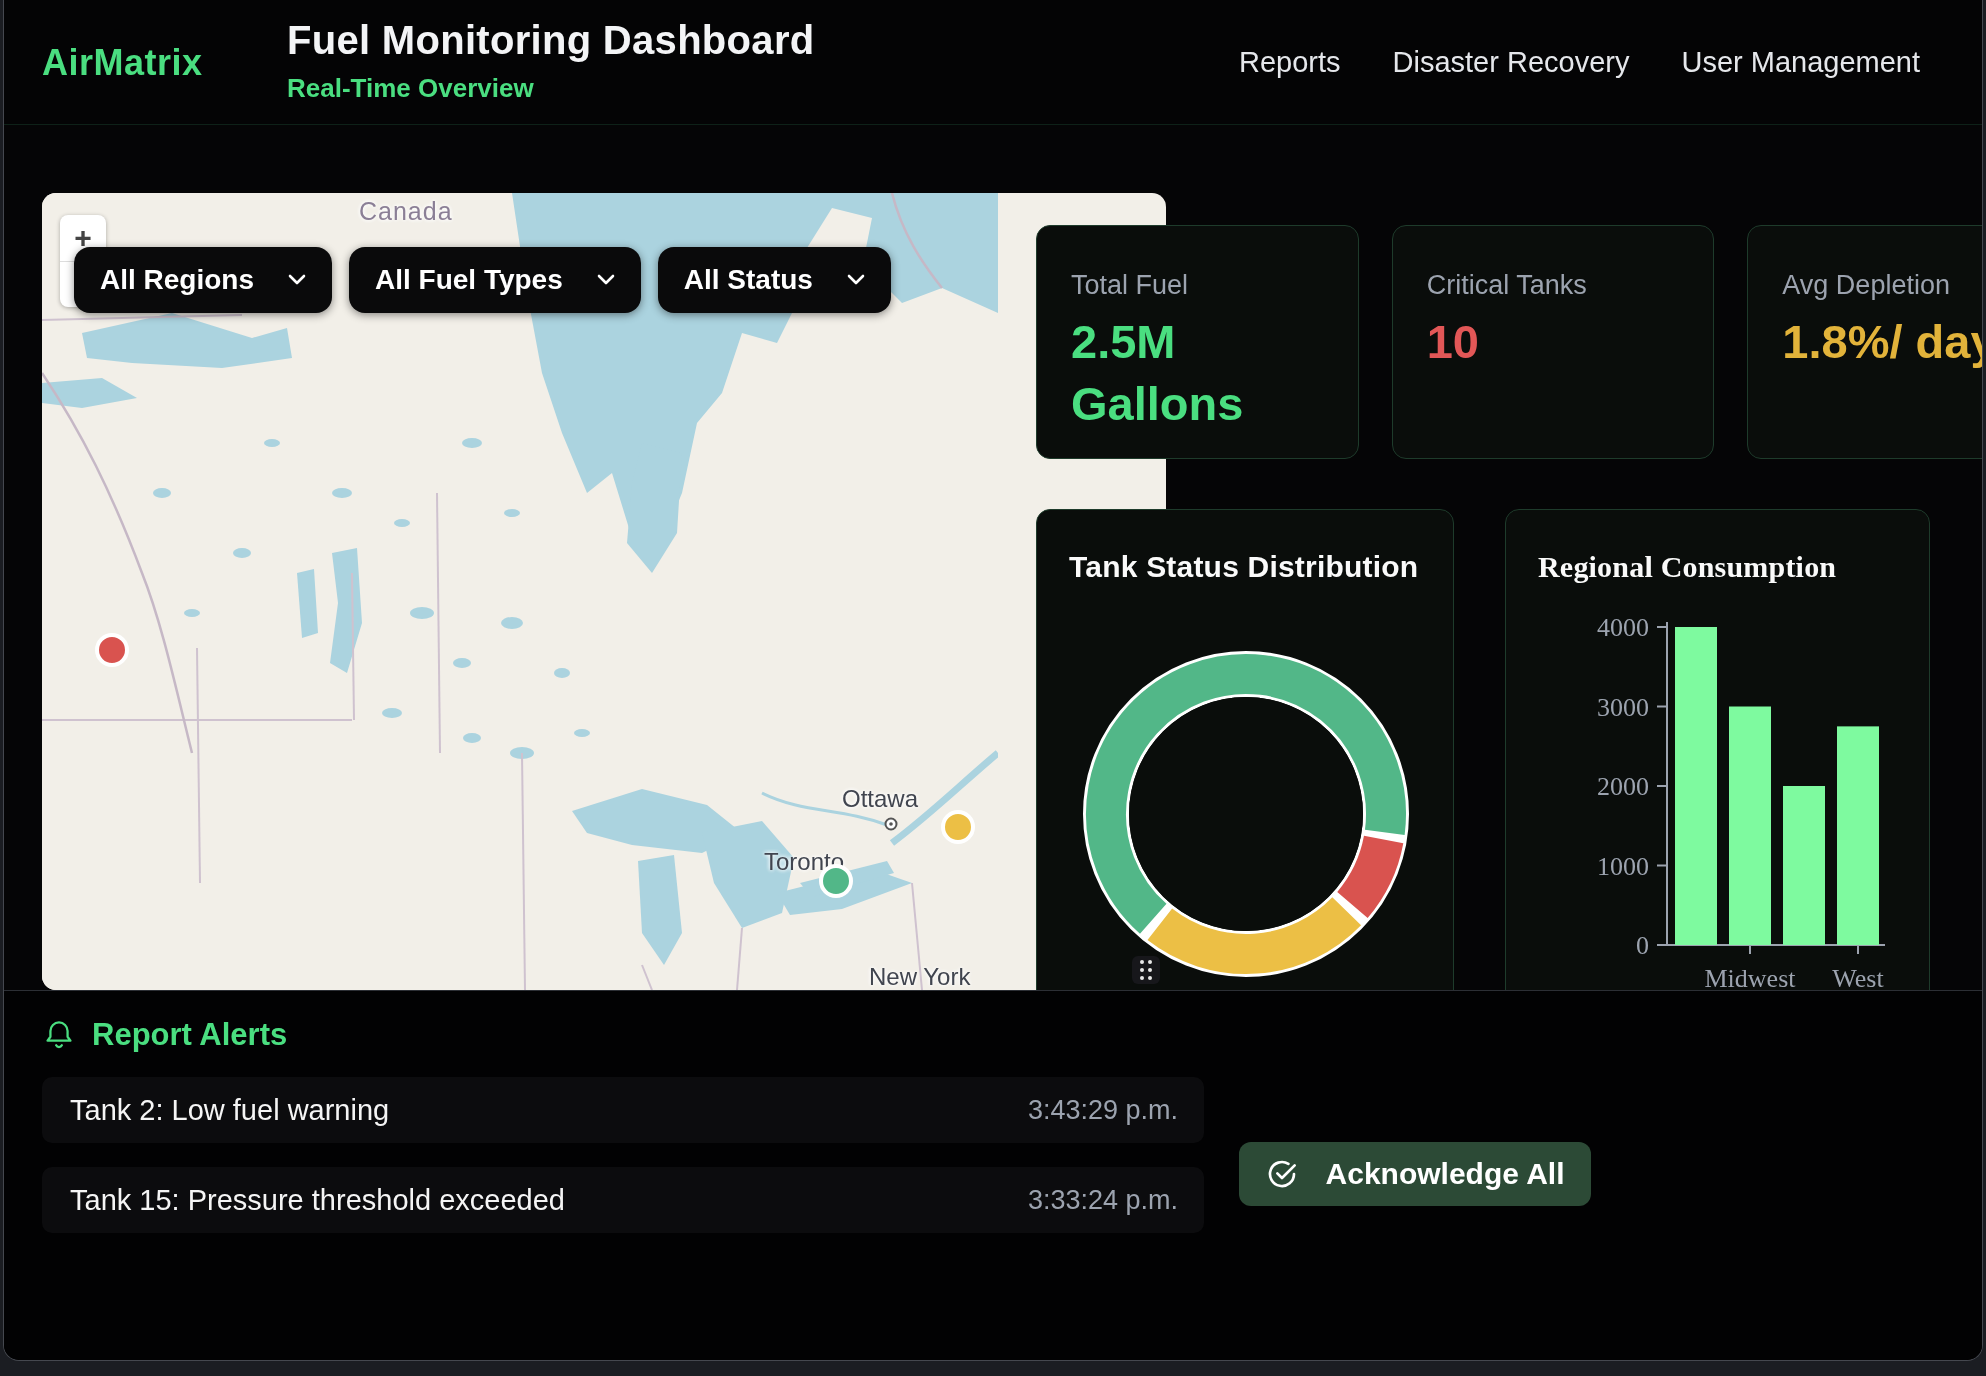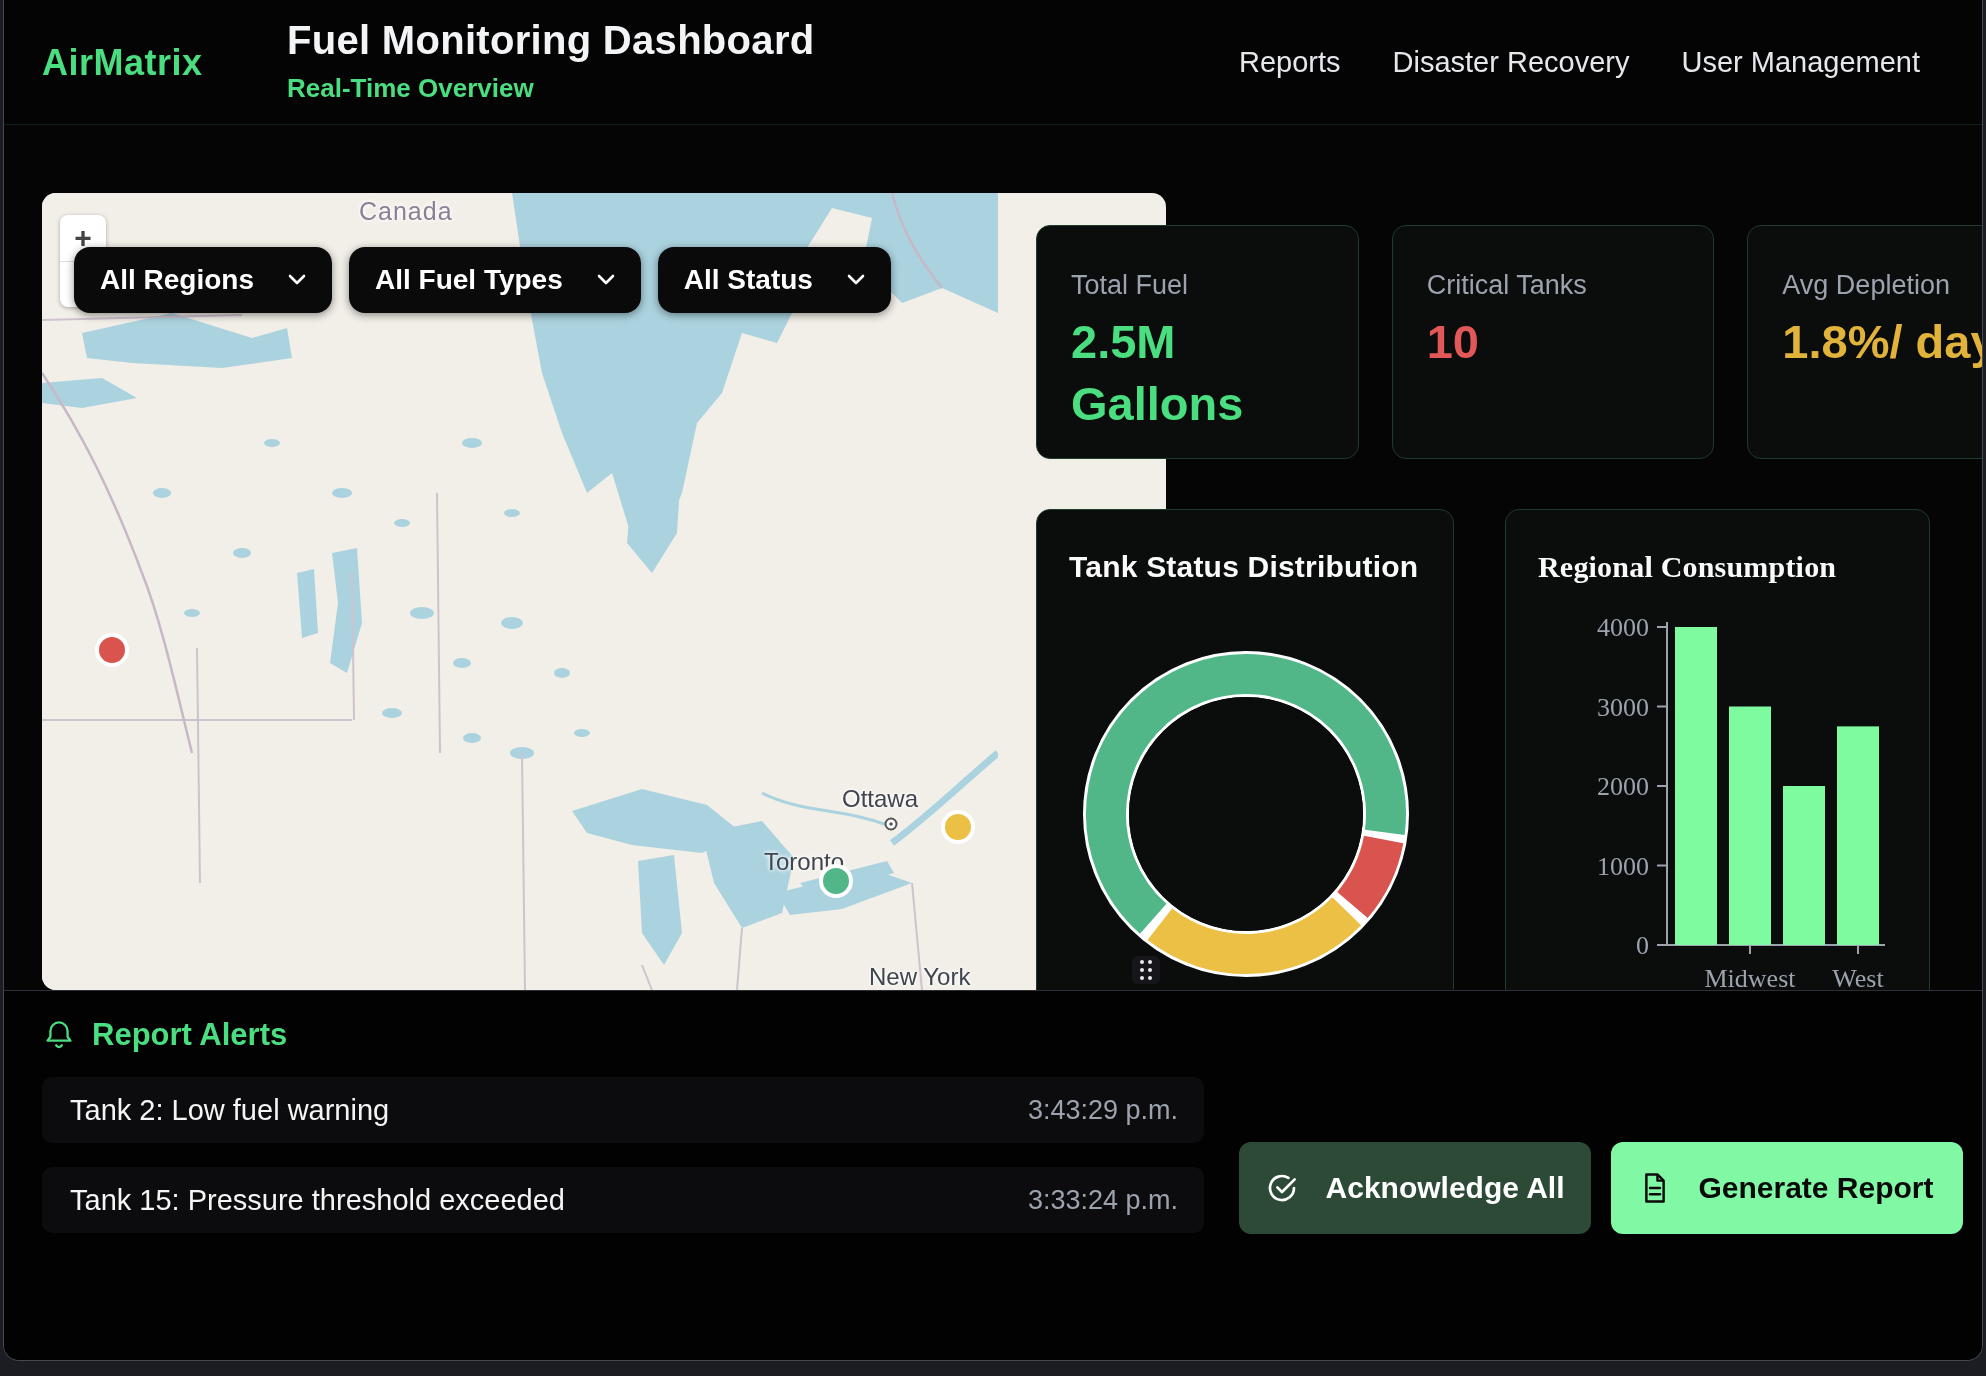--- a/index.html
+++ b/index.html
@@ -47,21 +47,21 @@
   #barCard{left:469px;width:425px;font-family:Liberation Serif, serif;}
   .chartcard svg{position:absolute;left:0;top:0;}
   
   .alerts{position:absolute;left:0;top:990px;width:100%;height:370px;background:#020203;border-top:1px solid #2c2f35;}
   .alerthead{position:absolute;left:40px;top:26px;display:flex;align-items:center;gap:18px;}
   .alerthead span{color:#4ade80;font-size:31px;font-weight:bold;}
   .rows{position:absolute;left:38px;top:86px;width:1162px;}
   .arow{height:66px;background:#0c0c0e;border-radius:10px;margin-bottom:24px;display:flex;align-items:center;}
   .arow .msg{flex:1;color:#f5f5f5;font-size:29px;padding-left:28px;}
   .arow .time{color:#9ca3af;font-size:27px;padding-right:26px;}
-  .btn{position:absolute;top:151px;height:92px;border:none;border-radius:12px;display:flex;align-items:center;justify-content:center;
+  .btn{position:absolute;top:151px;height:64px;border:none;border-radius:12px;display:flex;align-items:center;justify-content:center;
     gap:28px;font-size:30px;font-weight:bold;cursor:pointer;font-family:"Liberation Sans",sans-serif;}
   #ackBtn{left:1235px;width:352px;background:#2c4a36;color:#fff;}
   #genBtn{left:1607px;width:352px;background:#81f8a3;color:#0a0a0a;}
 </style>
 </head>
 <body>
 
 <div class="app">
 
   <div class="header">
@@ -265,24 +265,15 @@
         <div class="time">3:33:24 p.m.</div>
       </div>
     </div>
     <button id="ackBtn" class="btn">
       <svg width="32" height="32" viewBox="0 0 24 24">
         <path d="M21 12 a9 9 0 1 1 -4.2 -7.6" fill="none" stroke="#fff" stroke-width="2" stroke-linecap="round"></path>
         <polyline points="8.5,11.5 12,15 21.5,5.5" fill="none" stroke="#fff" stroke-width="2" stroke-linecap="round" stroke-linejoin="round"></polyline>
       </svg>
       <span>Acknowledge All</span>
     </button>
-    <button id="genBtn" class="btn">
-      <svg width="30" height="32" viewBox="0 0 24 26">
-        <path d="M5 2 h9 l5 5 v17 h-14 z" fill="none" stroke="#0a0a0a" stroke-width="2" stroke-linejoin="round"></path>
-        <path d="M14 2 v5 h5" fill="none" stroke="#0a0a0a" stroke-width="2" stroke-linejoin="round"></path>
-        <line x1="8" y1="13" x2="16" y2="13" stroke="#0a0a0a" stroke-width="2" stroke-linecap="round"></line>
-        <line x1="8" y1="18" x2="16" y2="18" stroke="#0a0a0a" stroke-width="2" stroke-linecap="round"></line>
-      </svg>
-      <span>Generate Report</span>
-    </button>
   </div>
 
 </div>
 
 </body></html>

